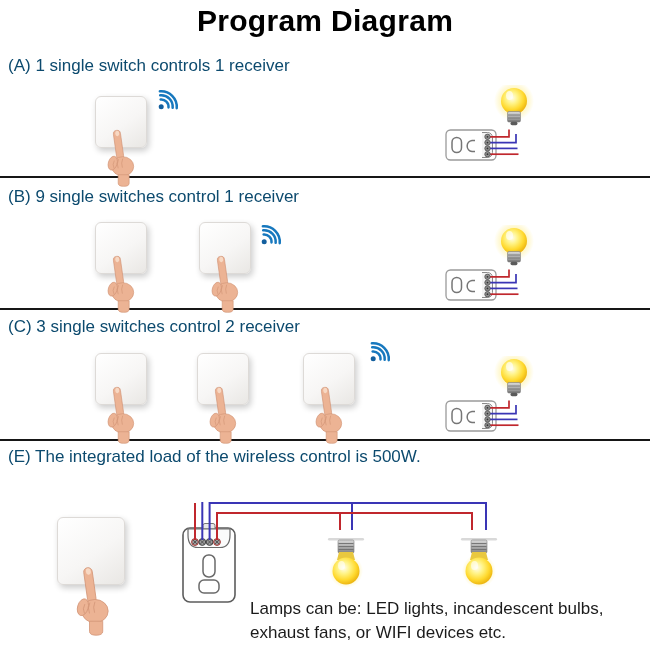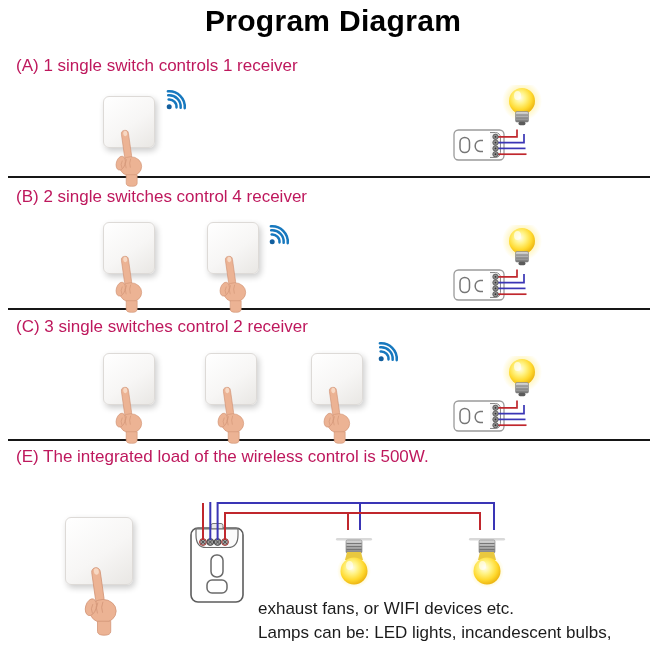--- a/index.html
+++ b/index.html
@@ -1,21 +1,21 @@
 <!DOCTYPE html>
 <html><head>
 <meta charset="utf-8">
 <style>
   html,body{margin:0;padding:0;background:#ffffff;}
   body{width:650px;height:650px;font-family:"Liberation Sans",sans-serif;position:relative;overflow:hidden;}
-  .canvas{position:absolute;left:8px;top:0;width:596px;height:650px;background:#fff;}
+  .canvas{position:absolute;left:0;top:0;width:596px;height:650px;background:#fff;}
   .abs{position:absolute;}
   h1.title{margin:0;position:absolute;top:4px;left:0;width:650px;text-align:center;
     font-size:30px;font-weight:700;color:#000;letter-spacing:.3px;}
-  .label{position:absolute;left:8px;font-size:17px;color:#be185d;white-space:nowrap;}
+  .label{position:absolute;left:8px;font-size:17px;color:#0c4a6e;white-space:nowrap;}
   .divider{position:absolute;left:0;width:650px;height:2px;background:#161616;}
   .switch{position:absolute;background:linear-gradient(145deg,#ffffff 0%,#f7f6f5 55%,#e9e7e4 100%);
     border:1px solid #dddad7;border-radius:6px;box-shadow:2px 3px 6px rgba(0,0,0,.2);}
   .caption{position:absolute;left:250px;top:597px;font-size:17px;line-height:24px;color:#1b1b1b;white-space:nowrap;}
 </style>
 </head>
 <body>
 
 <svg width="0" height="0" style="position:absolute" aria-hidden="true">
   <defs>
@@ -109,21 +109,21 @@
       <rect x="19" y="102" width="20" height="13" rx="5" fill="none" stroke="#6a6a6a" stroke-width="1.5"></rect>
     </symbol>
   </defs>
 </svg>
 
 <div class="canvas">
 
   <h1 class="title">Program Diagram</h1>
 
   <div class="label" style="top:56px">(A) 1 single switch controls 1 receiver</div>
-  <div class="label" style="top:187px">(B) 2 single switches control 4 receiver</div>
+  <div class="label" style="top:187px">(B) 9 single switches control 1 receiver</div>
   <div class="label" style="top:317px">(C) 3 single switches control 2 receiver</div>
   <div class="label" style="top:447px">(E) The integrated load of the wireless control is 500W.</div>
 
   <div class="divider" style="top:176px"></div>
   <div class="divider" style="top:308px"></div>
   <div class="divider" style="top:439px"></div>
 
   <div class="switch" style="left:95px;top:96px;width:50px;height:50px"></div>
   <svg class="abs" style="left:104px;top:129px" width="40" height="58" viewBox="0 0 60 90">
       <use href="#hand"></use>
@@ -190,17 +190,17 @@
   </svg>
 
   <svg class="abs" style="left:324px;top:538px" width="44" height="56" viewBox="0 0 44 56">
       <use href="#bulbdown"></use>
     </svg>
   <svg class="abs" style="left:457px;top:538px" width="44" height="56" viewBox="0 0 44 56">
       <use href="#bulbdown"></use>
     </svg>
 
   <div class="caption">
+    <div>Lamps can be: LED lights, incandescent bulbs,</div>
     <div>exhaust fans, or WIFI devices etc.</div>
-    <div>Lamps can be: LED lights, incandescent bulbs,</div>
   </div>
 
 </div>
 
 </body></html>

